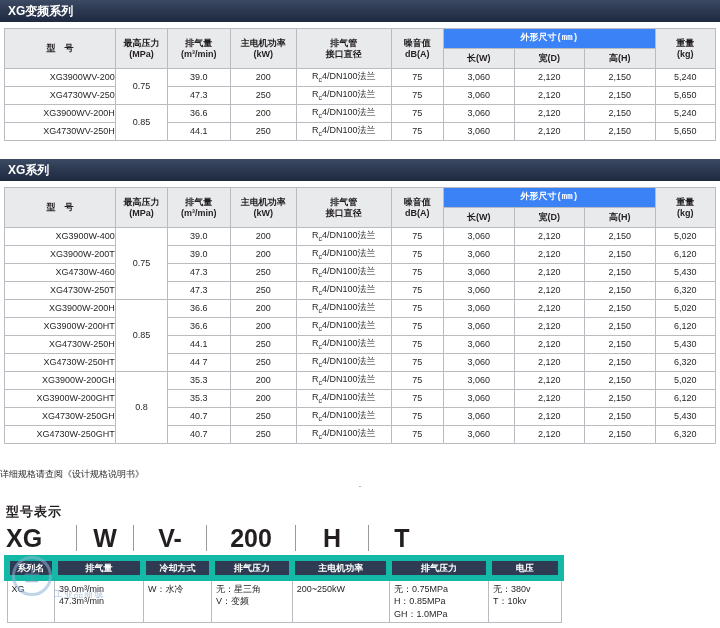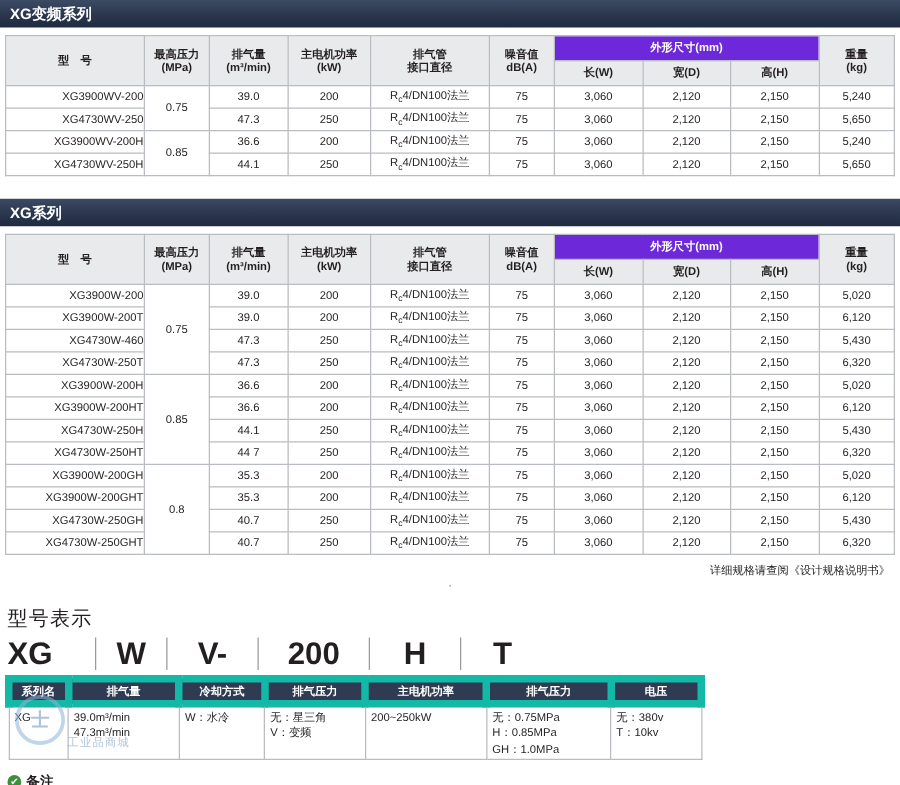--- a/index.html
+++ b/index.html
@@ -39,44 +39,44 @@
     line-height:1.15;
   }
   .tbl thead th{
     background:#e9eaec;
     font-weight:bold;
     color:#231f20;
     font-size:9px;
     padding:1px 0;
   }
   .tbl thead th.dim-head{
-    background:#6d28d9;
+    background:#3b82f6;
     color:#ffffff;
+    font-family:Liberation Mono, monospace;
   }
   .tbl td.model{
     text-align:right;
     padding-left:5px;
   }
   .sub{font-size:7px;vertical-align:sub;}
   .note-right{
-    text-align:right;
     font-size:9px;
     color:#231f20;
-    margin:6px 8px 0 0;
+    margin:24px 8px 0 0;
   }
   .dot-row{
     text-align:center;
     font-size:9px;
     color:#555;
     height:10px;
   }
   
   .mx-title{
-    font-size:16px;
-    font-weight:normal;
+    font-size:13px;
+    font-weight:bold;
     margin:12px 0 4px 6px;
     letter-spacing:1px;
   }
   .code-row{
     display:flex;
     align-items:flex-end;
     margin-left:4px;
     font-size:25px;
     font-weight:bold;
     letter-spacing:0;
@@ -298,21 +298,21 @@
       </th>
     </tr>
     <tr>
       <th>长(W)</th>
       <th>宽(D)</th>
       <th>高(H)</th>
     </tr>
   </thead>
   <tbody>
       <tr>
-        <td class="model">XG3900W-200</td>
+        <td class="model">XG3900W-400</td>
         <td rowspan="4">0.75</td>
         <td>39.0</td>
         <td>200</td>
         <td>R<span class="sub">c</span>4/DN100法兰</td>
         <td>75</td>
         <td>3,060</td>
         <td>2,120</td>
         <td>2,150</td>
         <td>5,020</td>
       </tr>

